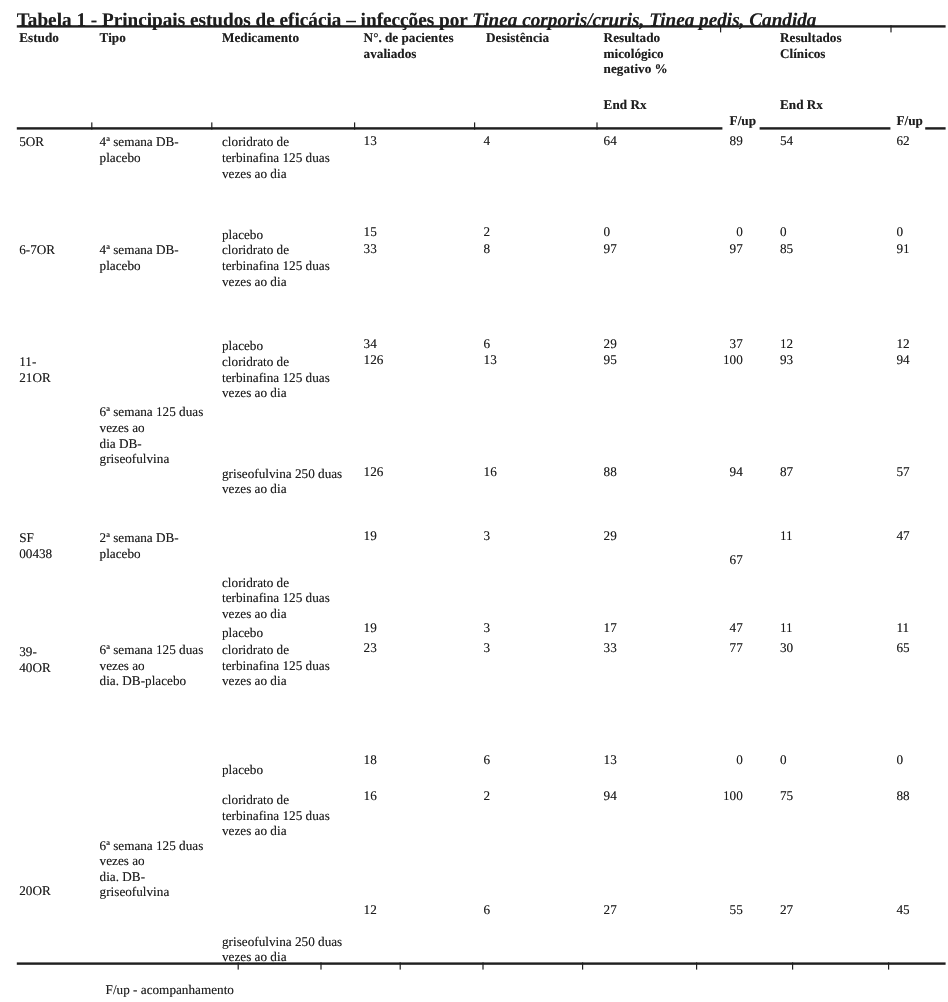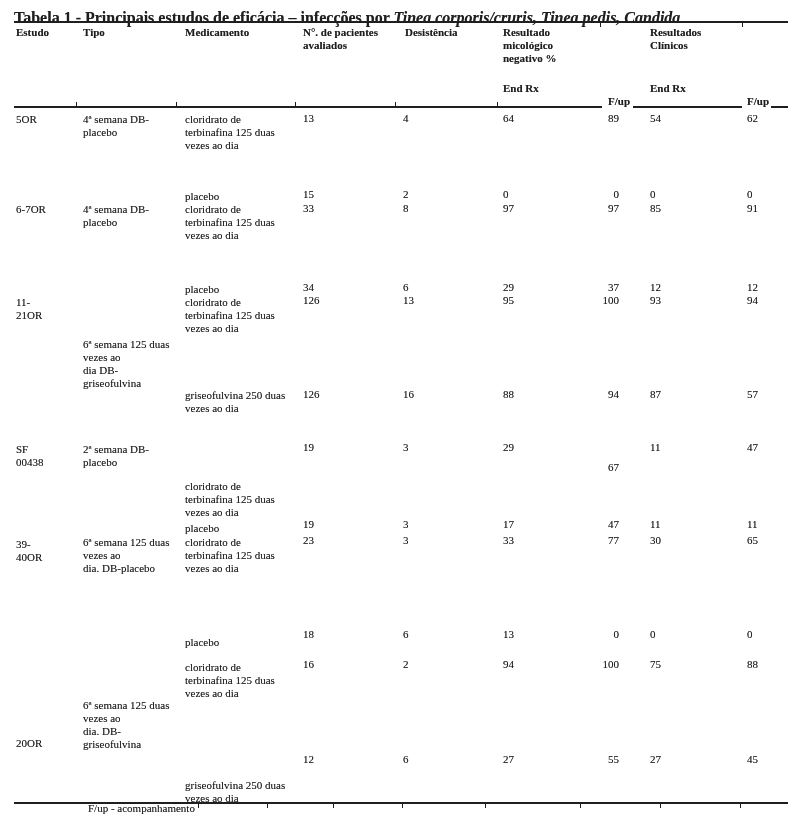--- a/index.html
+++ b/index.html
@@ -197,15 +197,15 @@
   <div class="tick" style="left:198px;top:802px;height:6px;"></div>
   <div class="tick" style="left:267px;top:802px;height:6px;"></div>
   <div class="tick" style="left:333px;top:802px;height:6px;"></div>
   <div class="tick" style="left:402px;top:802px;height:6px;"></div>
   <div class="tick" style="left:485px;top:802px;height:6px;"></div>
   <div class="tick" style="left:580px;top:802px;height:6px;"></div>
   <div class="tick" style="left:660px;top:802px;height:6px;"></div>
   <div class="tick" style="left:740px;top:802px;height:6px;"></div>
 
   <div class="fn" style="left:88px;top:840px;">End Rx - final do tratamento</div>
-  <div class="fn" style="left:88px;top:802px;">F/up - acompanhamento</div>
+  <div class="fn" style="left:88px;top:819px;">F/up - acompanhamento</div>
 
 </div>
 
 </body></html>

